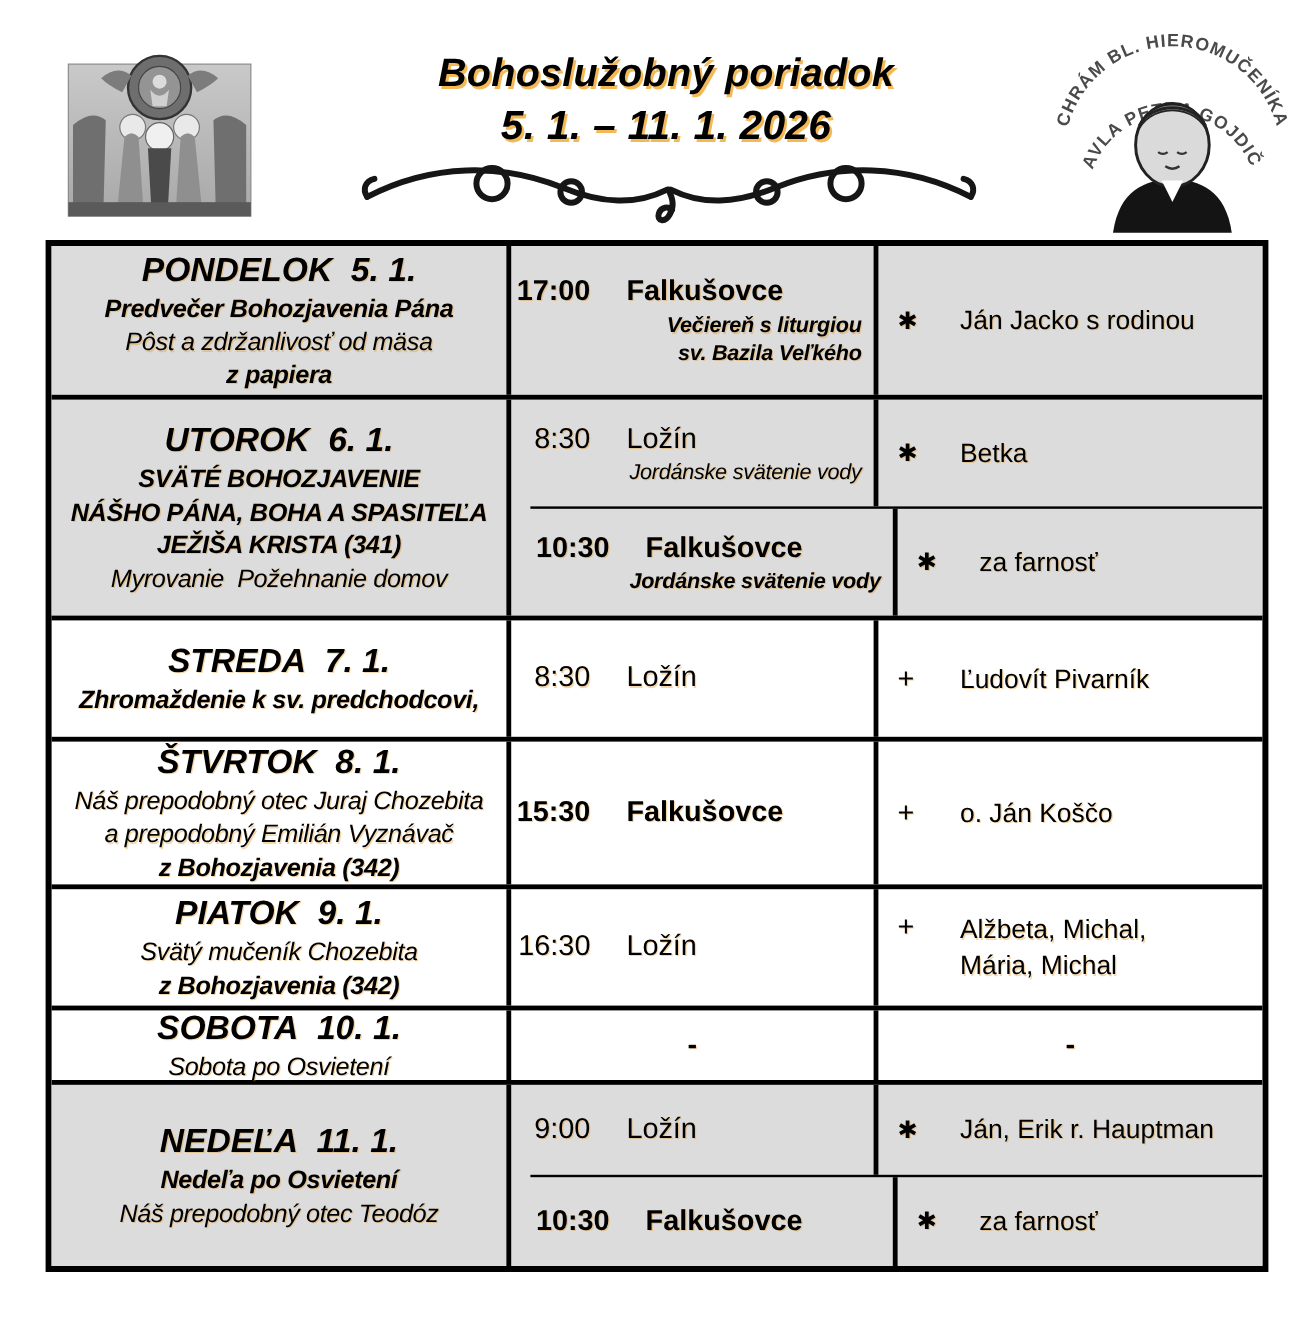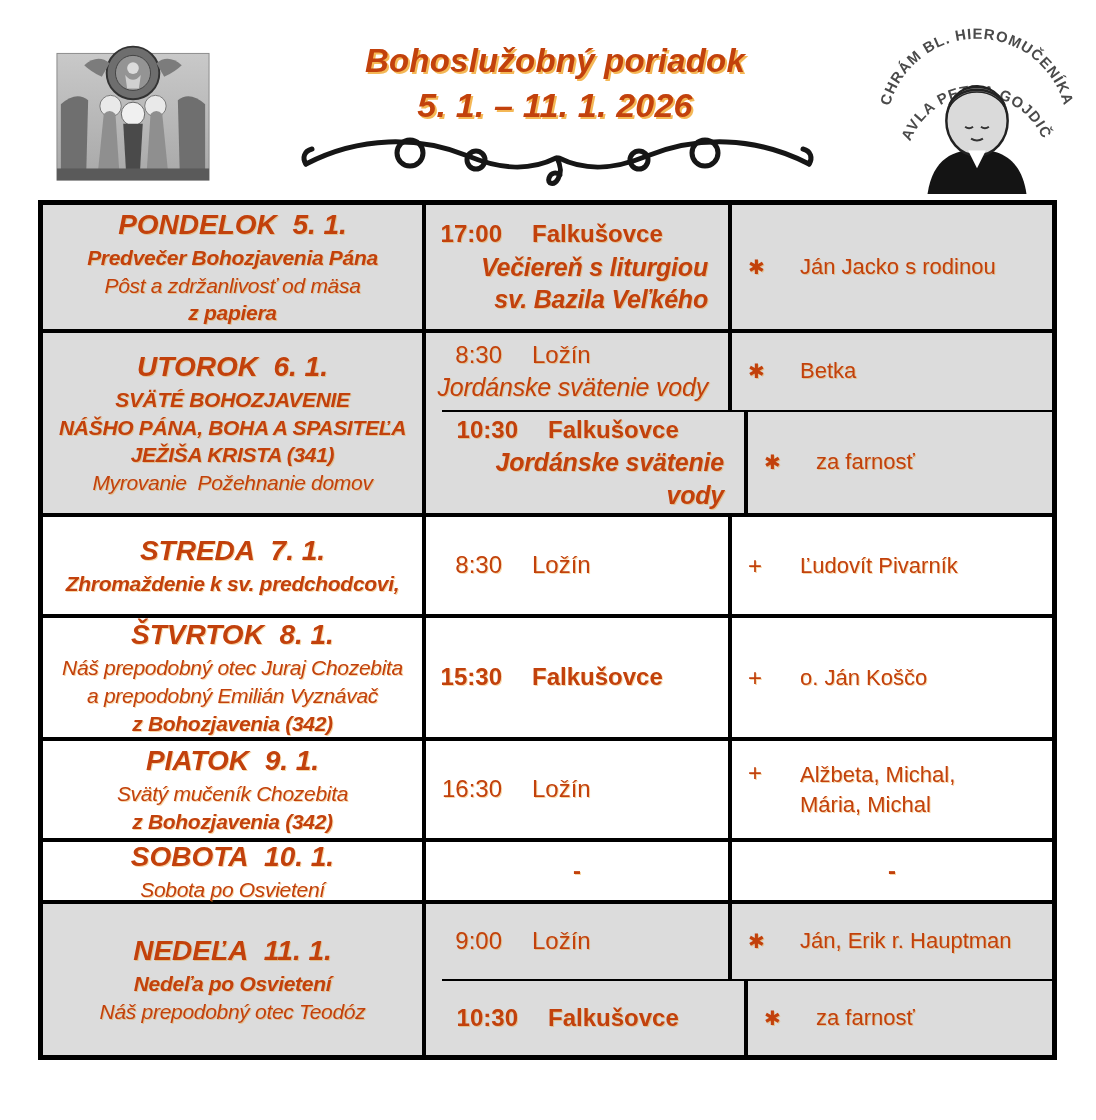--- a/index.html
+++ b/index.html
@@ -1,18 +1,18 @@
 <!DOCTYPE html>
 <html><head>
 <meta charset="utf-8">
 <style>
   html,body{margin:0;padding:0;background:#ffffff;}
   .page{
     position:relative;width:1096px;height:1120px;background:#fff;
-    font-family:"Liberation Sans","DejaVu Sans",sans-serif;color:#c2410c;overflow:hidden;
+    font-family:"Liberation Sans","DejaVu Sans",sans-serif;color:#000000;overflow:hidden;
   }
   
   .icon-img{position:absolute;left:55px;top:33px;width:156px;height:152px;}
   .title-block{
     position:absolute;left:315px;top:40px;width:480px;text-align:center;
     font-weight:bold;font-style:italic;
     text-shadow:2px 2px 0 rgba(240,160,30,.75);
     letter-spacing:.2px;
   }
   .title-line1{font-size:33px;line-height:1.3;}
@@ -39,23 +39,23 @@
   .b{font-weight:bold;}
   .i{font-style:italic;}
   .bi{font-weight:bold;font-style:italic;}
   .svc-block{flex:1;display:flex;flex-direction:column;}
   .svc-row{flex:1;display:flex;align-items:stretch;}
   .svc-row + .svc-row{border-top:2px solid #000;margin-left:16px;}
   .sched-cell{
     width:306px;box-sizing:border-box;border-right:4px solid #000;
     display:flex;flex-direction:column;justify-content:center;padding:2px 0;
   }
-  .svc-main{font-size:24px;padding-left:10px;line-height:1.35;white-space:nowrap;}
+  .svc-main{font-size:24px;padding-left:0;line-height:1.35;white-space:nowrap;}
   .svc-main .time{display:inline-block;width:66px;text-align:right;margin-right:30px;}
-  .svc-note{font-size:25px;text-align:right;padding-right:20px;line-height:1.3;letter-spacing:-0.2px;}
+  .svc-note{font-size:18px;text-align:right;padding-right:10px;line-height:1.3;letter-spacing:-0.2px;}
   .dash-cell{display:flex;align-items:center;justify-content:center;font-weight:bold;font-size:24px;}
   .int-cell{
     flex:1;display:flex;align-items:center;padding-left:16px;gap:30px;box-sizing:border-box;
   }
   .sym{font-size:20px;width:22px;flex:0 0 auto;}
   .sym.plus{font-size:24px;}
   .sym.top{align-self:flex-start;margin-top:18px;}
   .int-text{font-size:22px;line-height:1.35;}
   .int-cell.dash-cell{padding-left:0;gap:0;}
 </style>

